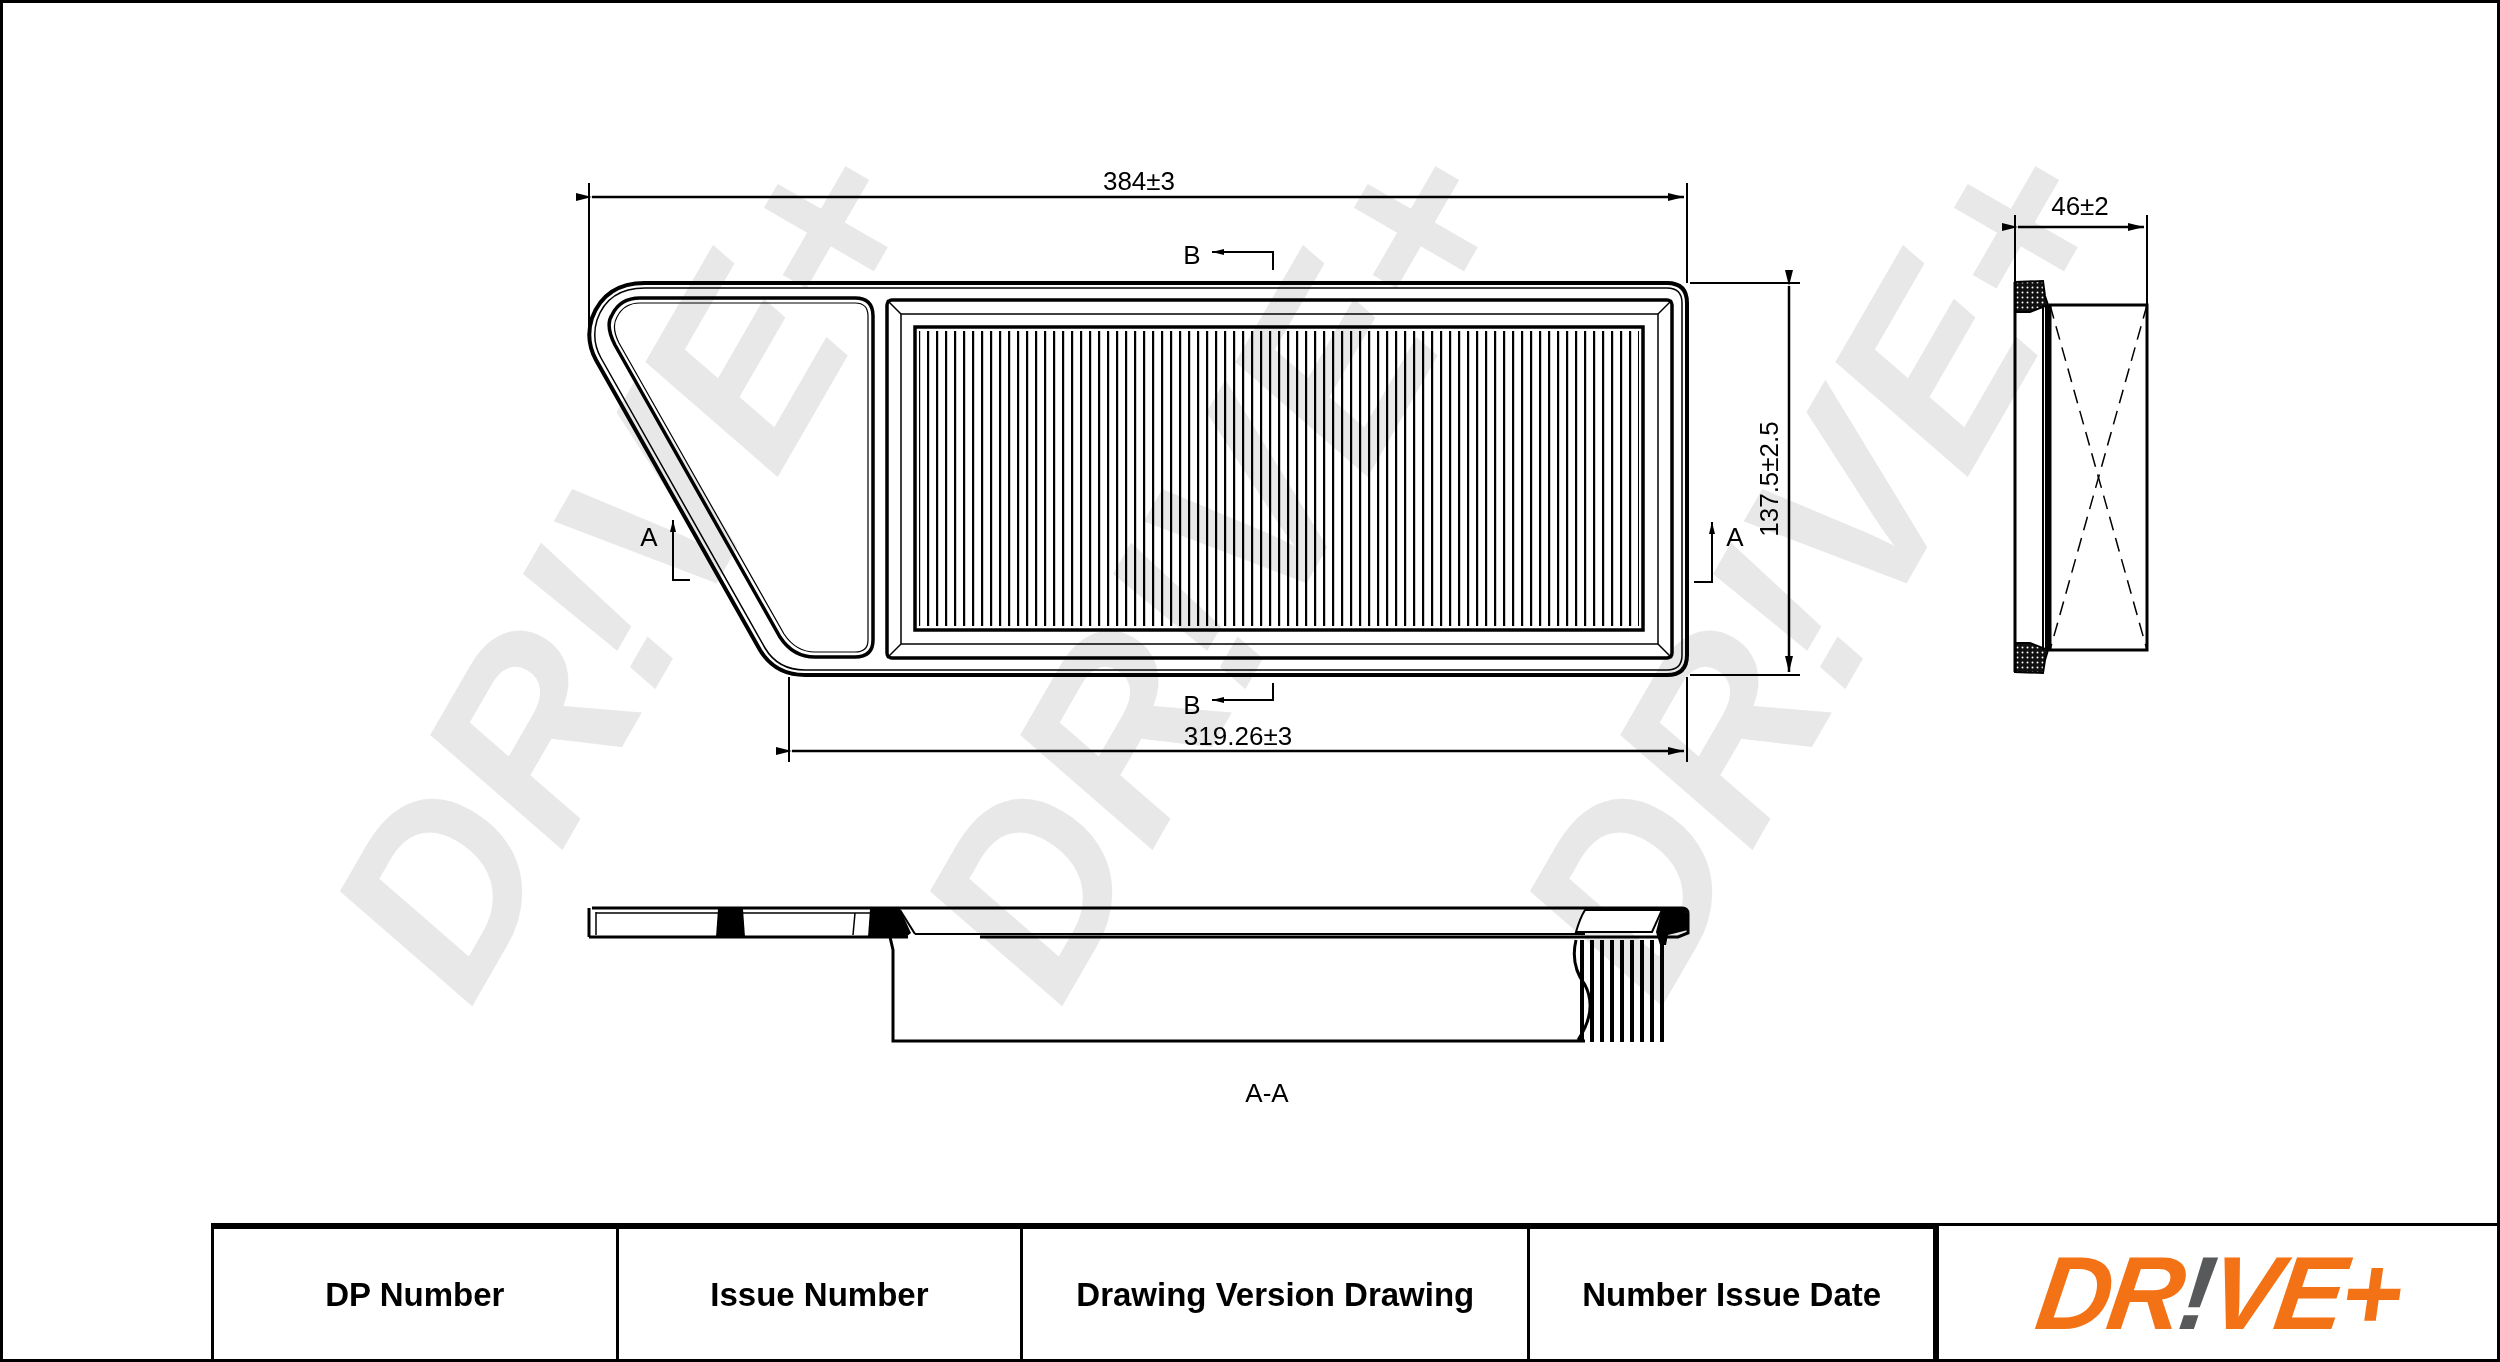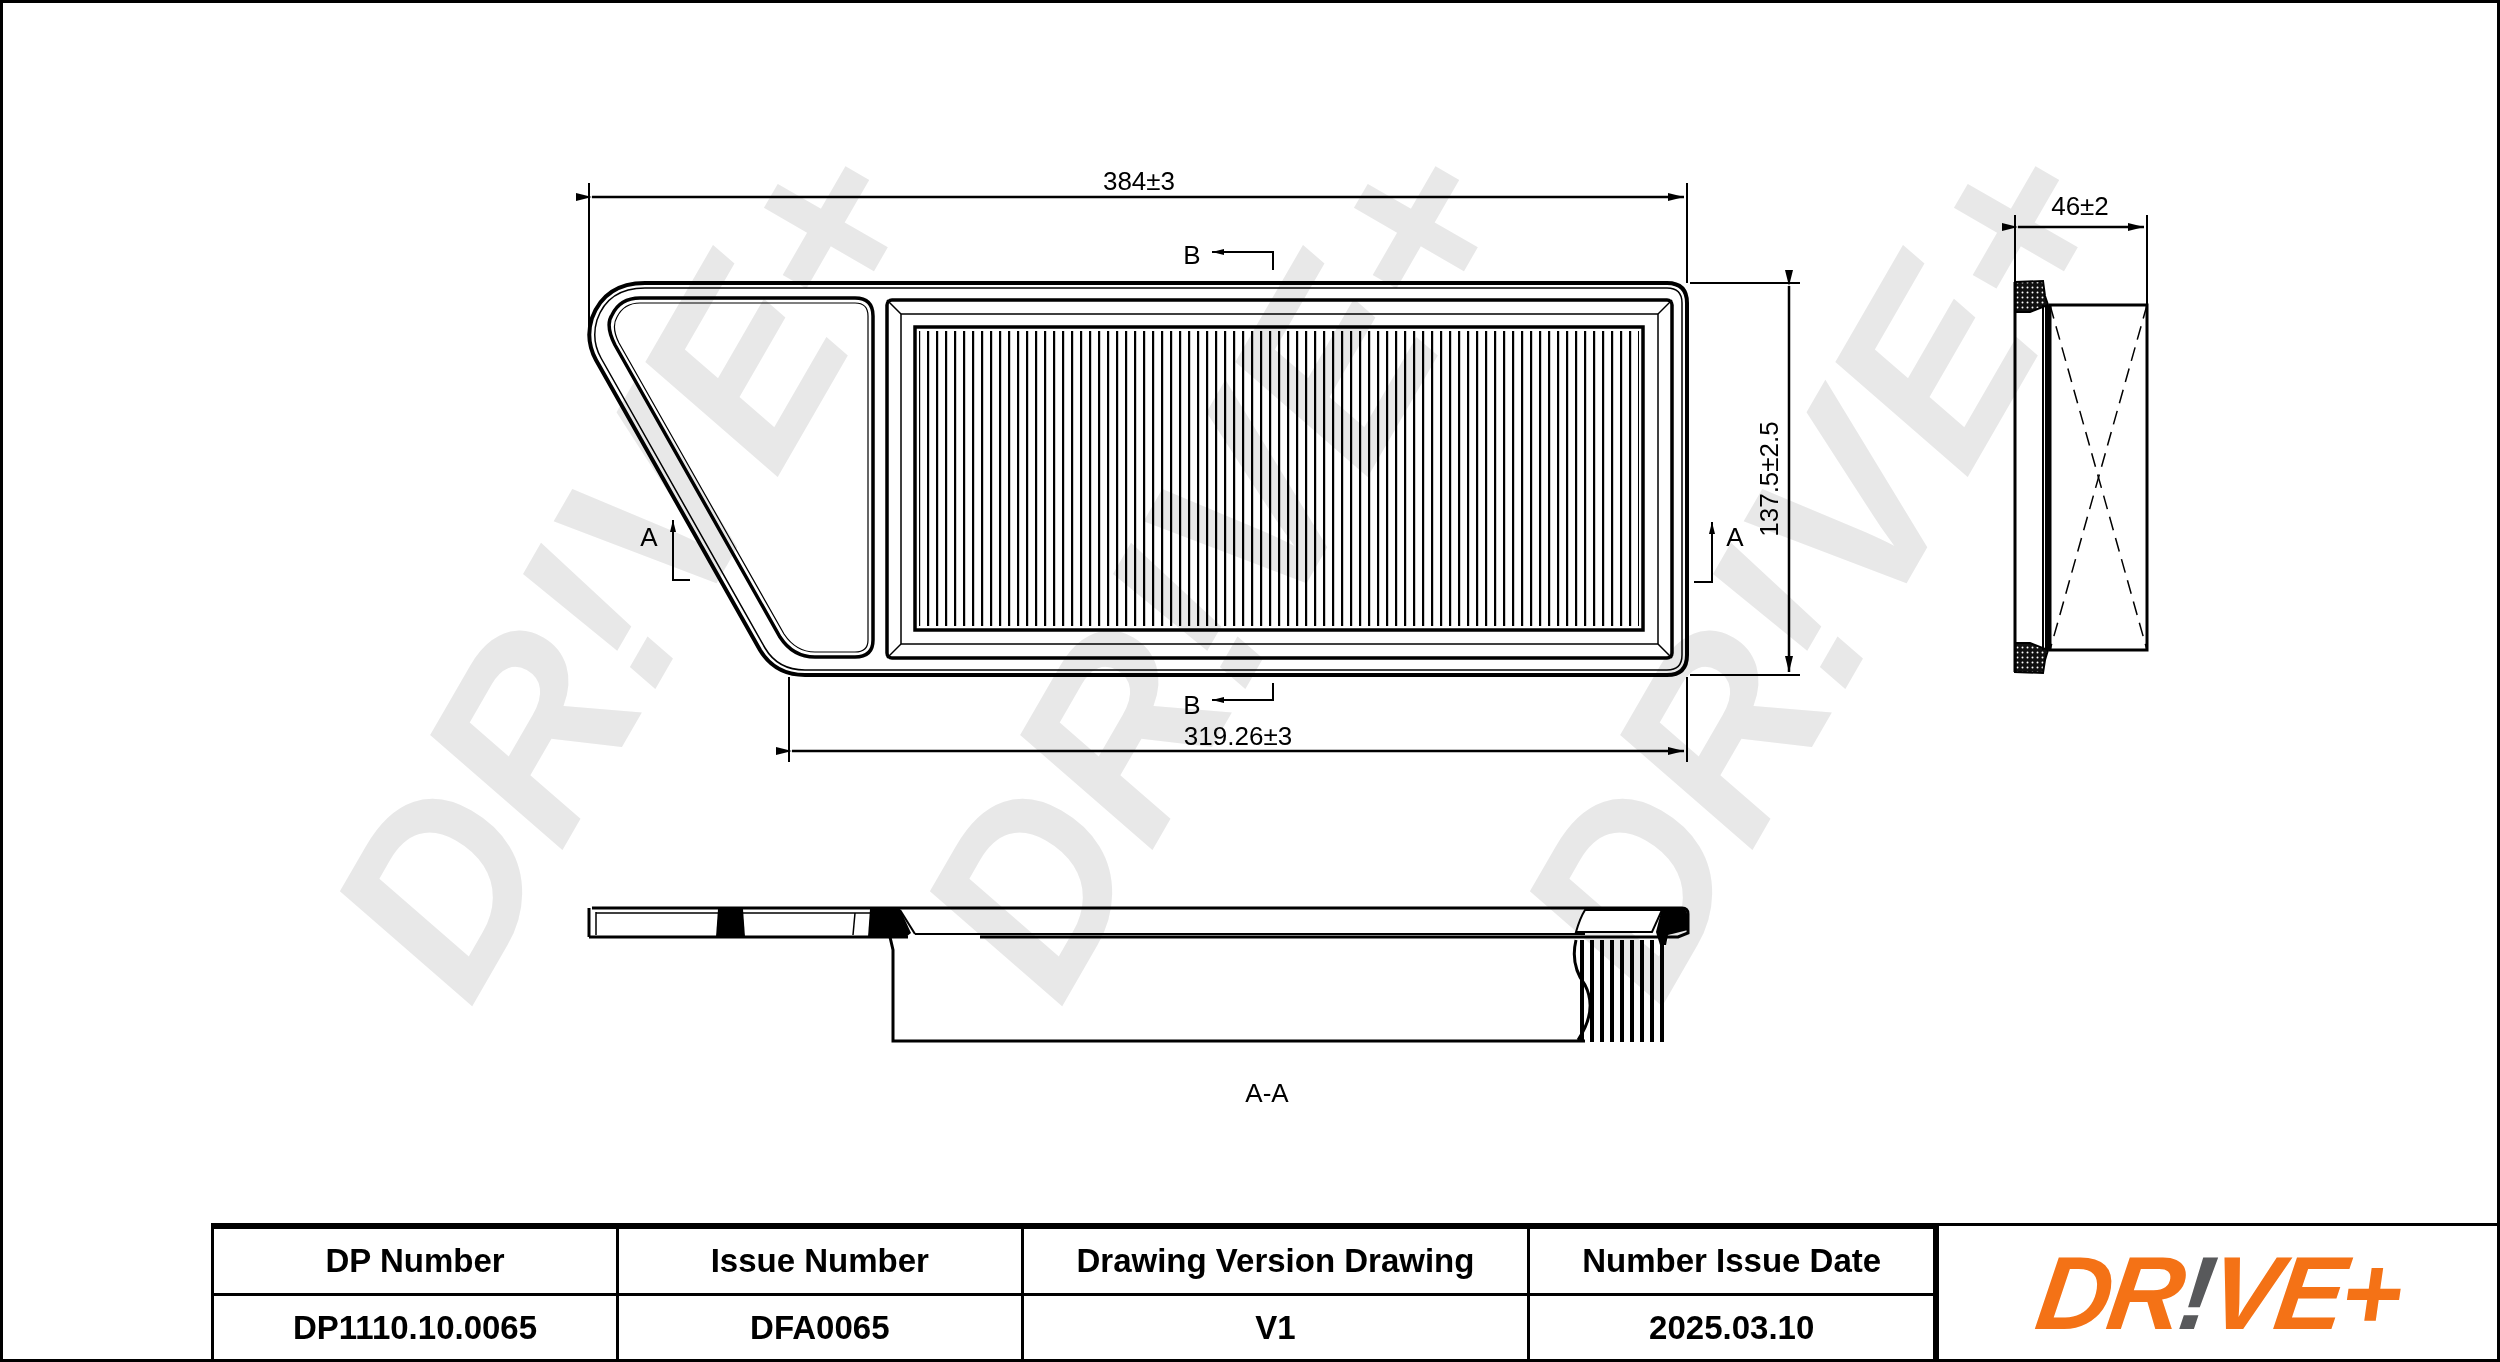--- a/index.html
+++ b/index.html
@@ -131,26 +131,20 @@
 
 <div class="tb">
   <table>
     <tbody>
         <tr class="head">
       <td style="width:403px">DP Number</td>
       <td style="width:403px">Issue Number</td>
       <td style="width:506px">Drawing Version Drawing</td>
       <td style="width:404px">Number Issue Date</td>
     </tr>
-    <tr class="vals">
-      <td>DP1110.10.0065</td>
-      <td>DFA0065</td>
-      <td>V1</td>
-      <td>2025.03.10</td>
-    </tr>
   </tbody>
     </table>
   <div class="logo-cell">
     <div class="logo">
       <span class="o">DR</span><span class="g">!</span><span class="o">VE+</span>
     </div>
   </div>
 </div>
 
 </body></html>

